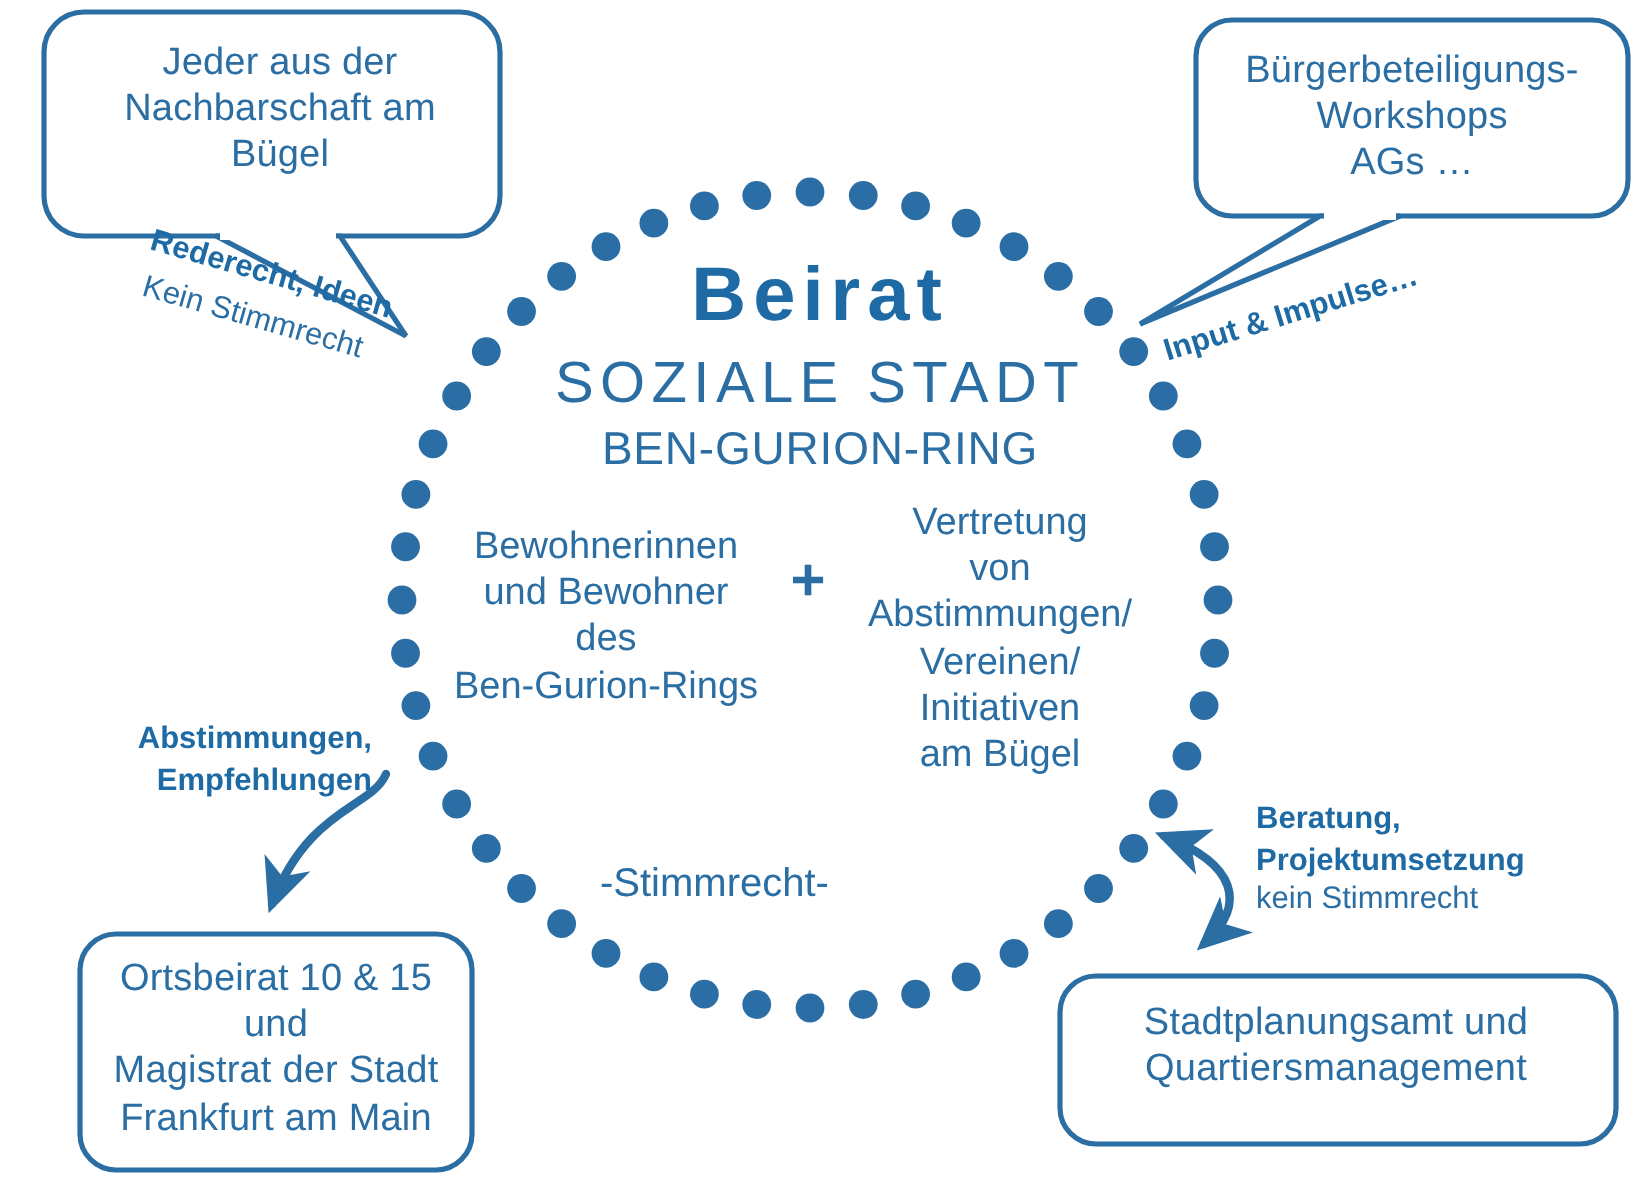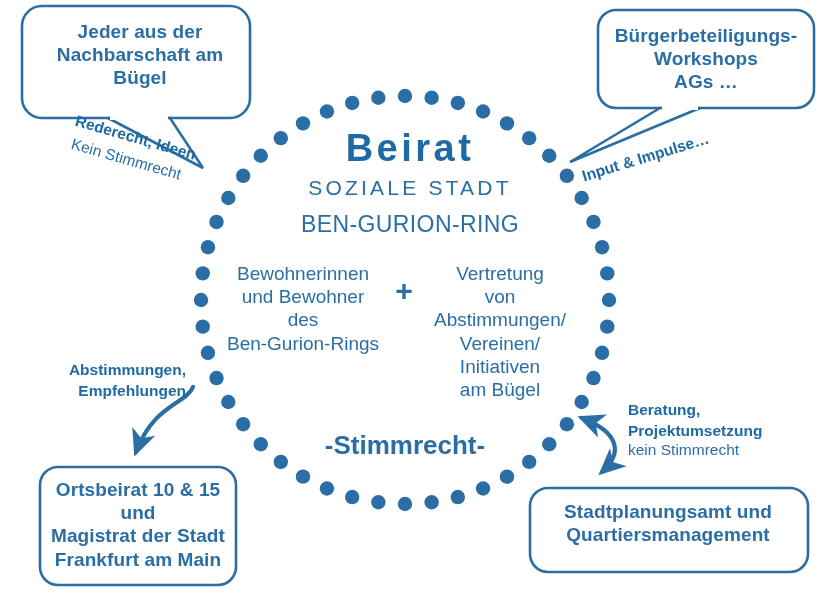--- a/index.html
+++ b/index.html
@@ -11,51 +11,51 @@
     overflow:hidden;
     position:relative;
   }
   #stage{position:absolute;left:0;top:0;width:820px;height:600px;}
   svg#canvas{position:absolute;left:0;top:0;width:820px;height:600px;}
 
   
   .txt{position:absolute;color:#1c6ba5;line-height:1.22;}
 
   .bubble-text{
-    font-size:19px;color:#2b6ea3;text-align:center;letter-spacing:.1px;font-weight:bold;
+    font-size:19px;color:#2b6ea3;text-align:center;letter-spacing:.1px;
   }
 
   #title-main{
     left:0;right:0;top:125px;text-align:center;
     font-size:38px;font-weight:bold;color:#1d6aa4;letter-spacing:3.5px;
   }
   #title-sub1{
     left:0;right:0;top:175px;text-align:center;
-    font-size:21px;color:#2b6ea3;letter-spacing:3.2px;
+    font-size:29px;color:#2b6ea3;letter-spacing:3.2px;
   }
   #title-sub2{
     left:0;right:0;top:210px;text-align:center;
     font-size:23px;color:#2b6ea3;letter-spacing:.4px;
   }
 
   #col-left{
     left:213px;top:262px;width:180px;text-align:center;
     font-size:19px;color:#2b6ea3;
   }
   #col-right{
-    left:425px;top:262px;width:150px;text-align:center;
+    left:425px;top:250px;width:150px;text-align:center;
     font-size:19px;color:#2b6ea3;
   }
   #plus-sign{
     left:386px;top:276px;width:36px;text-align:center;
     font-size:30px;font-weight:bold;color:#2b6ea3;line-height:1;
   }
   #stimmrecht{
-    left:300px;top:430px;width:210px;text-align:center;
-    font-size:26px;color:#2b6ea3;font-weight:bold;
+    left:300px;top:430px;width:210px;
+    font-size:20px;color:#2b6ea3;
   }
 
   
   #lbl-rederecht{
     left:78px;top:112px;width:180px;
     transform:rotate(16deg);transform-origin:0 0;
     font-size:15.5px;font-weight:bold;color:#1d6aa4;white-space:nowrap;
   }
   #lbl-keinstimm{
     left:74px;top:135px;width:190px;

